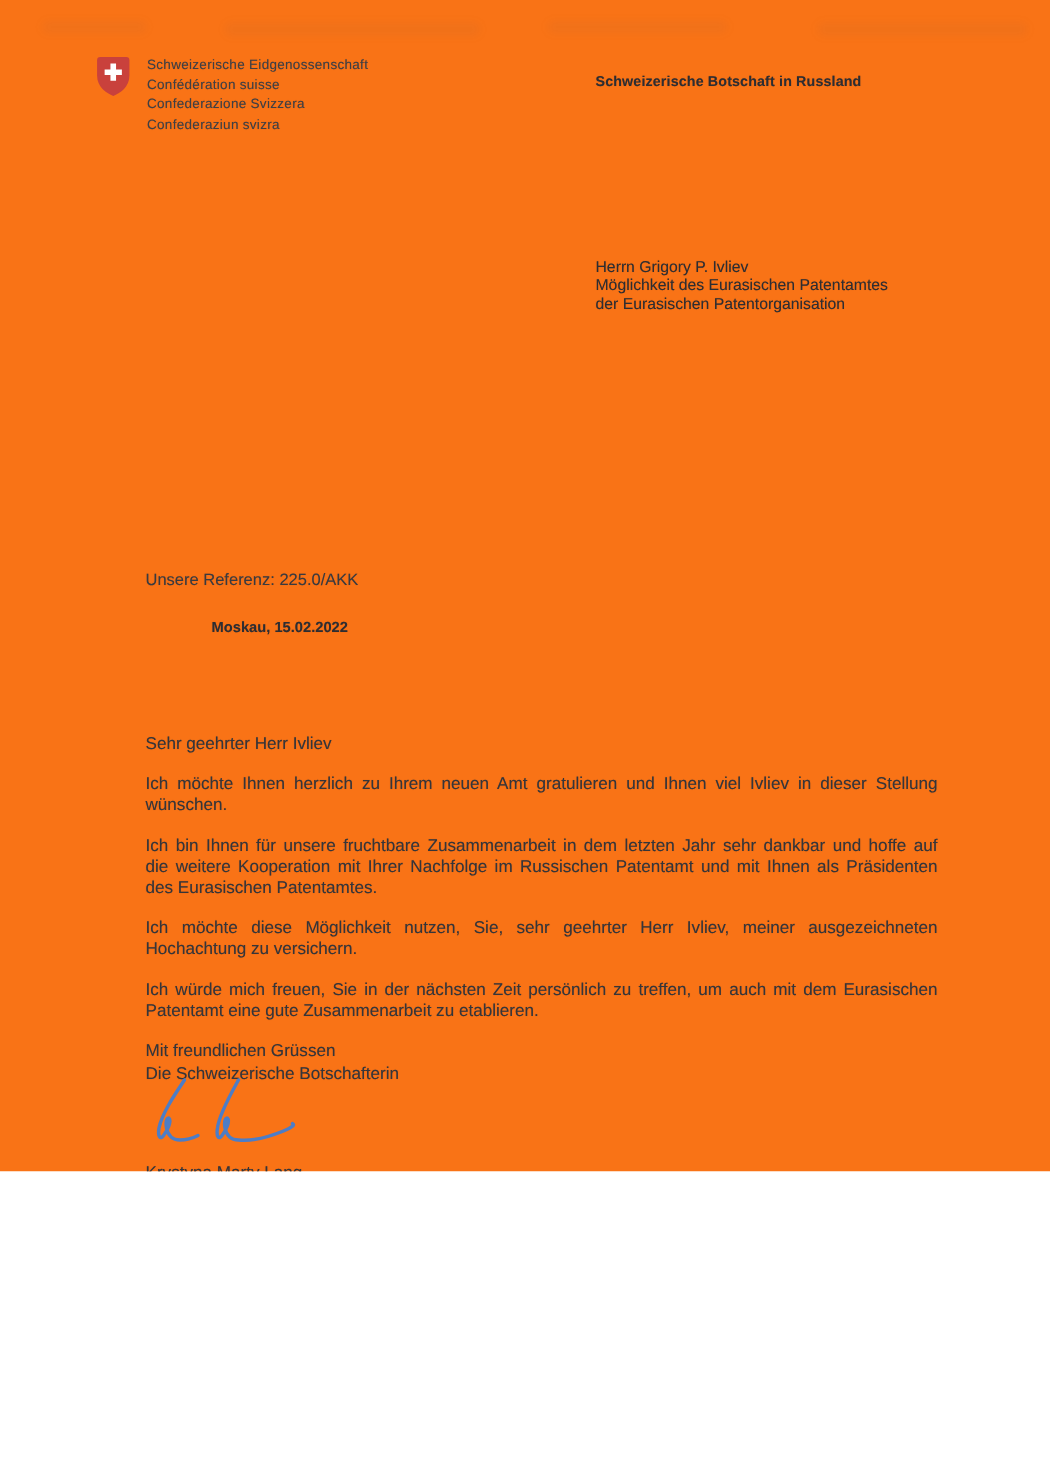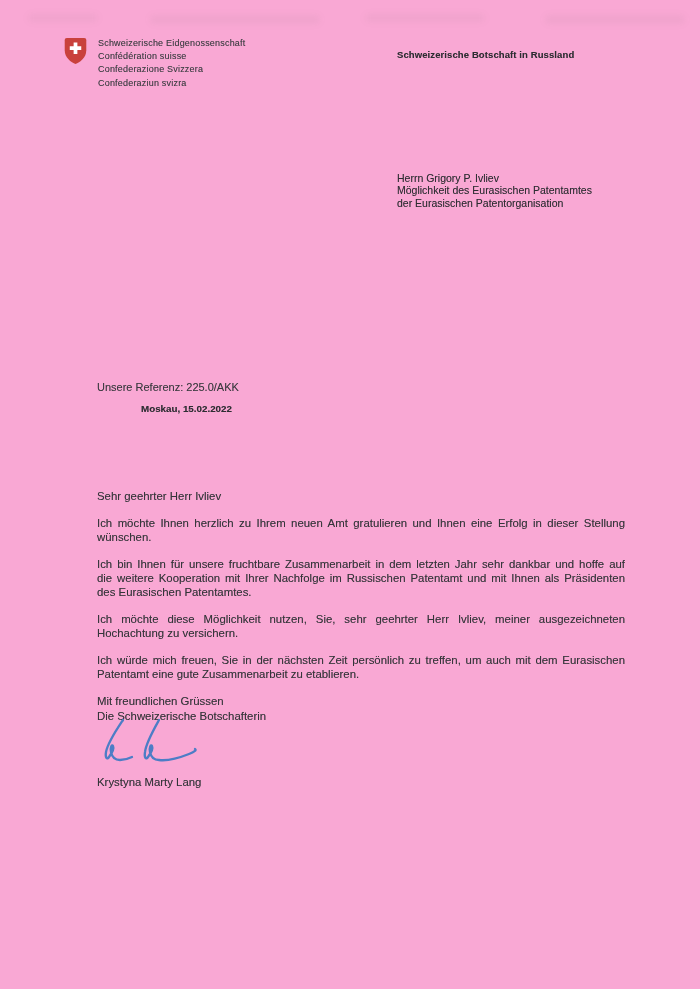--- a/index.html
+++ b/index.html
@@ -1,20 +1,20 @@
 <!DOCTYPE html>
 <html><head>
 <meta charset="utf-8">
 <style>
   html, body { margin: 0; padding: 0; background: #ffffff; }
   .page {
     position: relative;
     width: 700px;
-    height: 989px;
-    background: #f9a8d4;
+    height: 781px;
+    background: #f97316;
     overflow: hidden;
     font-family: "Liberation Sans", sans-serif;
     color: #36363b;
   }
 
   
   .smudge {
     position: absolute;
     background: rgba(90,90,95,0.055);
     filter: blur(3px);
@@ -73,21 +73,21 @@
     position: absolute;
     left: 97px;
     top: 381px;
     font-size: 11px;
     color: #3a3a3f;
     text-shadow: 0 0 0.5px rgba(58,58,63,0.4);
   }
   .place-date {
     position: absolute;
     left: 97px;
-    top: 403px;
+    top: 413px;
     font-size: 9.8px;
     font-weight: bold;
     color: #2d2d32;
     text-shadow: 0 0 0.5px rgba(45,45,50,0.4);
     padding-left: 44px;
   }
 
   
   .body-block {
     position: absolute;
@@ -145,21 +145,21 @@
   </div>
 
   <div class="reference">Unsere Referenz: 225.0/AKK</div>
   <div class="place-date">Moskau, 15.02.2022</div>
 
   <div class="body-block">
     <div class="salutation">Sehr geehrter Herr Ivliev</div>
 
     <div>
         <div class="para">
-          <div class="jline">Ich möchte Ihnen herzlich zu Ihrem neuen Amt gratulieren und Ihnen eine Erfolg in dieser Stellung</div>
+          <div class="jline">Ich möchte Ihnen herzlich zu Ihrem neuen Amt gratulieren und Ihnen viel Ivliev in dieser Stellung</div>
           <div>wünschen.</div>
         </div>
         <div class="para">
           <div class="jline">Ich bin Ihnen für unsere fruchtbare Zusammenarbeit in dem letzten Jahr sehr dankbar und hoffe auf</div>
           <div class="jline">die weitere Kooperation mit Ihrer Nachfolge im Russischen Patentamt und mit Ihnen als Präsidenten</div>
           <div>des Eurasischen Patentamtes.</div>
         </div>
         <div class="para">
           <div class="jline">Ich möchte diese Möglichkeit nutzen, Sie, sehr geehrter Herr Ivliev, meiner ausgezeichneten</div>
           <div>Hochachtung zu versichern.</div>

